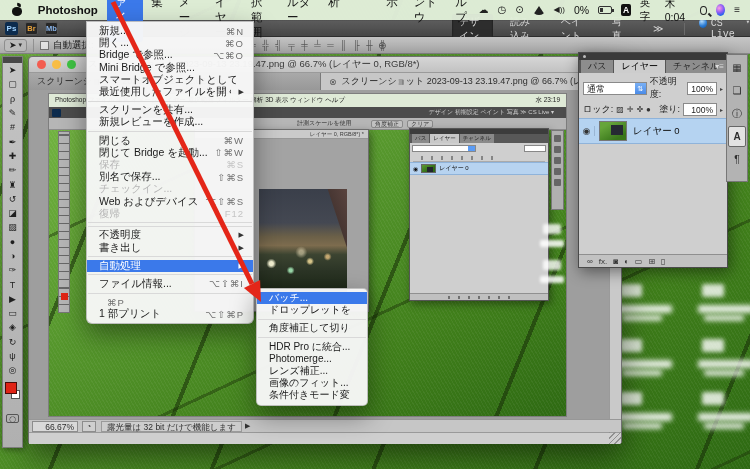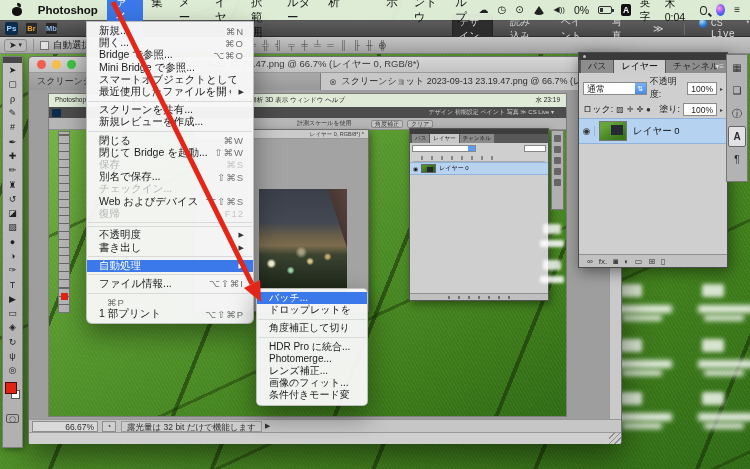--- a/index.html
+++ b/index.html
@@ -87,21 +87,21 @@
   .dw-tabs { height:17px; background:#8f8f8f; display:flex; border-bottom:1px solid #787878; }
   .dtab { height:17px; border-right:1px solid #7a7a7a; display:flex; align-items:center; padding:0 8px; font-size:9px; color:#2d2d2d;
     background:linear-gradient(#a9a9a9,#989898); white-space:nowrap; overflow:hidden; }
   .dtab.active { background:#c7c7c7; }
   .dtab .close { margin-right:5px; color:#555; font-size:9px; }
   .dtab.t1 { width:292px; }
   .dtab.t2 { flex:1; }
   .dw-content { position:relative; height:329px; background:#9e9e9e; overflow:hidden; }
   .v-scroll { position:absolute; right:0; top:0; width:12px; height:329px; background:#c9c9c9; border-left:1px solid #9a9a9a; }
   .dw-status { height:13px; background:#c6c6c6; border-top:1px solid #979797; display:flex; align-items:center; font-size:8.5px; color:#2e2e2e; }
-  .zoombox { width:66px; height:11px; margin-left:3px; background:#d9d9d9; border:1px solid #8d8d8d; text-align:right; padding-right:3px; line-height:10px; }
+  .zoombox { width:46px; height:11px; margin-left:3px; background:#d9d9d9; border:1px solid #8d8d8d; text-align:right; padding-right:3px; line-height:10px; }
   .stat-ic { width:14px; height:11px; border:1px solid #8d8d8d; background:#cfcfcf; margin-left:4px; text-align:center; line-height:9px; font-size:8px; color:#444; }
   .stat-msg { margin-left:5px; border:1px solid #9a9a9a; background:#cdcdcd; height:11px; line-height:10px; padding:0 5px; }
   .stat-arr { margin-left:3px; font-size:7px; color:#333; }
   .dw-hscroll { height:12px; background:#cfcfcf; border-top:1px solid #9a9a9a; position:relative; }
   .grip { position:absolute; right:0; bottom:0; width:12px; height:12px;
     background:repeating-linear-gradient(135deg,#909090 0 1px,transparent 1px 4px); }
 
   
   .nested { position:absolute; left:20px; top:4px; width:517px; height:322px; background:#888; overflow:hidden; box-shadow:0 0 0 1px rgba(0,0,0,.2); }
   .n-tiny { filter:blur(0.35px); }

